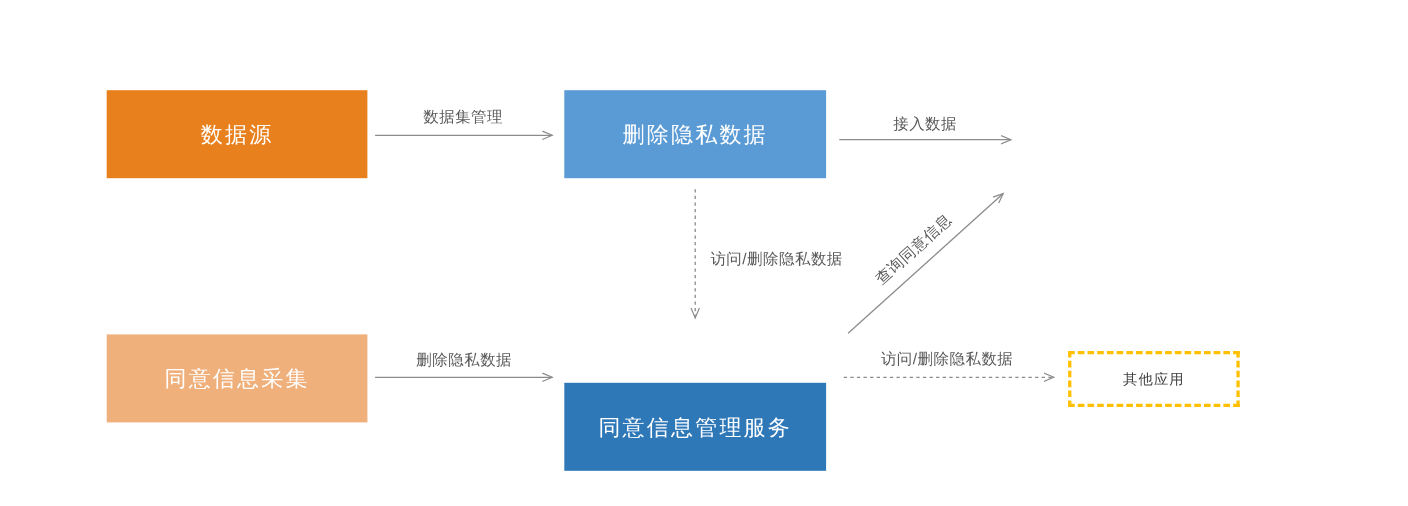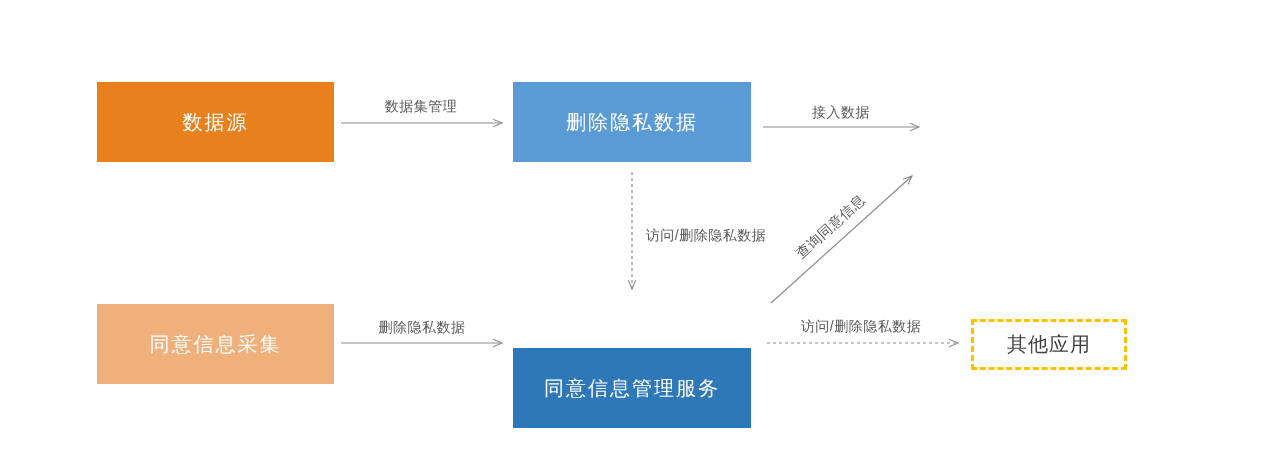--- a/index.html
+++ b/index.html
@@ -32,21 +32,21 @@
   #node-data-source            { left: 97px;  top: 82px;  width: 237px; height: 80px; }
   #node-dataset-management     { left: 513px; top: 82px;  width: 238px; height: 80px; }
   #node-data-application-system{ left: 931px; top: 81px;  width: 236px; height: 159px; font-size: 21px; }
   #node-consent-collection     { left: 97px;  top: 304px; width: 237px; height: 80px; }
   #node-consent-mgmt-service   { left: 513px; top: 304px; width: 238px; height: 80px; margin-top: 44px; }
   #node-other-applications {
     left: 971px; top: 319px; width: 156px; height: 51px;
     background: #ffffff;
     border: 3px dashed #FFC000;
     color: #404040;
-    font-size: 20px;
+    font-size: 13px;
     letter-spacing: 1px;
   }
   .edge-label {
     position: absolute;
     color: #595959;
     font-size: 14px;
     letter-spacing: 0.5px;
     white-space: nowrap;
     transform: translate(-50%, -50%);
   }

